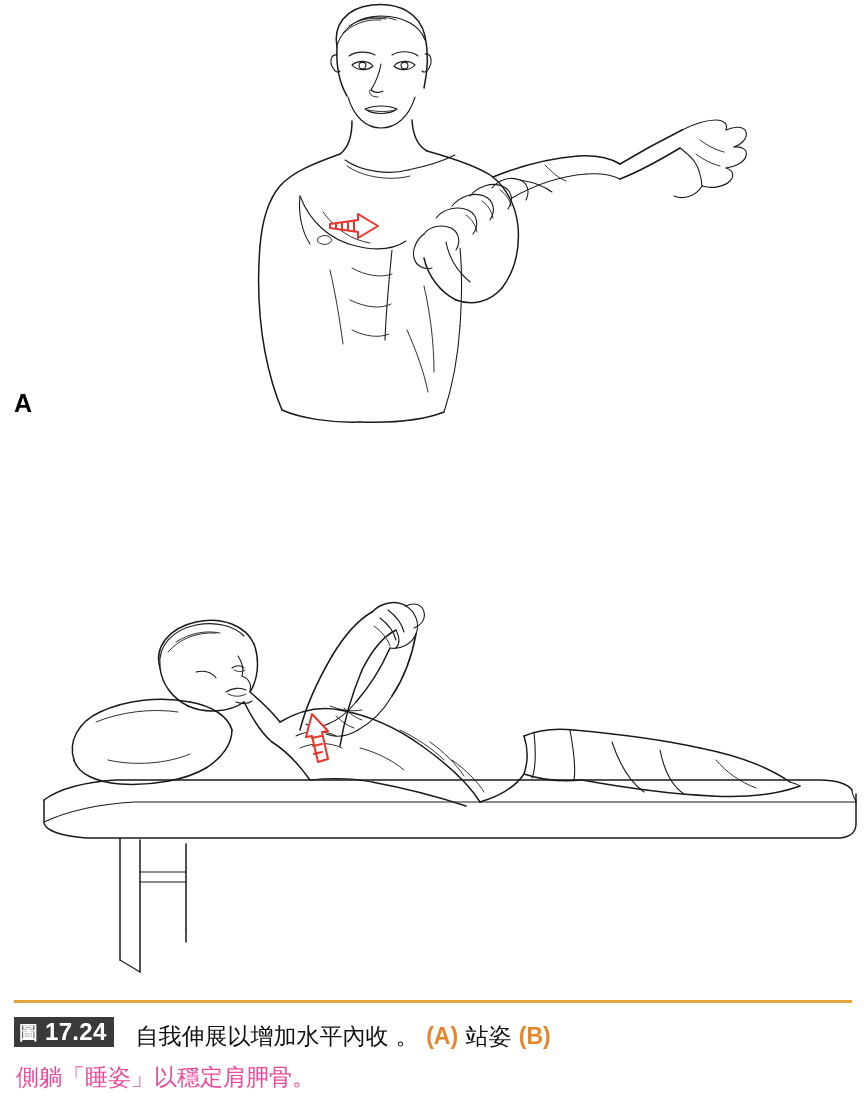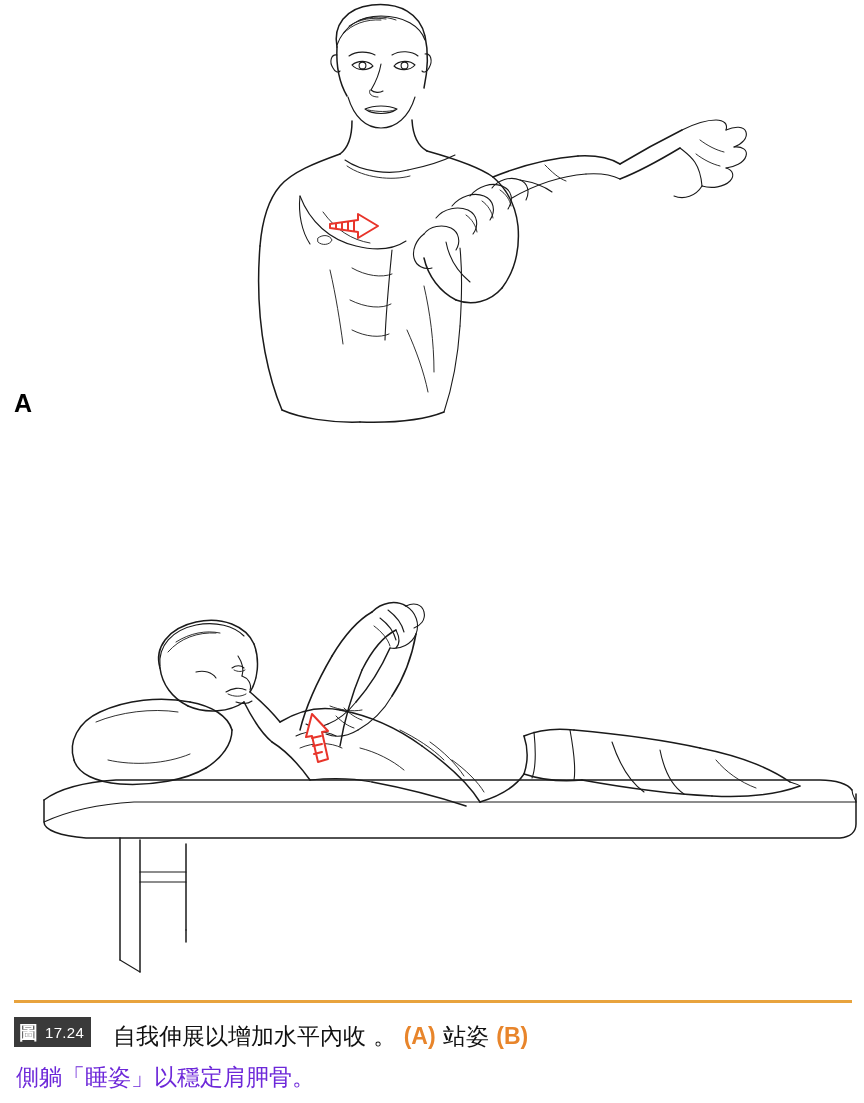--- a/index.html
+++ b/index.html
@@ -80,43 +80,43 @@
   .fig-tag .fig-word {
     font-family: "DejaVu Sans", sans-serif;
     font-size: 19px;
     font-weight: bold;
     line-height: 1;
     position: relative;
     top: 0px;
   }
   .fig-tag .fig-num {
     font-family: "Liberation Sans", sans-serif;
-    font-size: 15px;
-    font-weight: normal;
+    font-size: 24px;
+    font-weight: bold;
     line-height: 1;
     letter-spacing: 0.3px;
   }
   .caption-text {
     font-family: "DejaVu Sans", sans-serif;
     font-size: 23px;
     line-height: 1.42;
     color: #111;
     margin-left: 22px;
     margin-top: 8px;
   }
   .caption-text .lbl {
     color: #e8852b;
     font-weight: bold;
     font-family: "Liberation Sans", sans-serif;
   }
   .caption-line2 {
     font-family: "DejaVu Sans", sans-serif;
     font-size: 23px;
     line-height: 1.42;
-    color: #6d28d9;
+    color: #ec4899;
     margin-top: 8px;
     margin-left: 2px;
   }
   .lineart { fill: none; stroke: #1a1a1a; stroke-width: 1.5; stroke-linecap: round; stroke-linejoin: round; }
   .thin { stroke-width: 1.1; }
   .hair { stroke-width: 0.9; }
   .arrow { fill: none; stroke: #e8342a; stroke-width: 2; stroke-linejoin: round; stroke-linecap: round; }
   .arrowfill { fill: #ffffff; stroke: #e8342a; stroke-width: 2; stroke-linejoin: round; }
 </style>
 </head>

